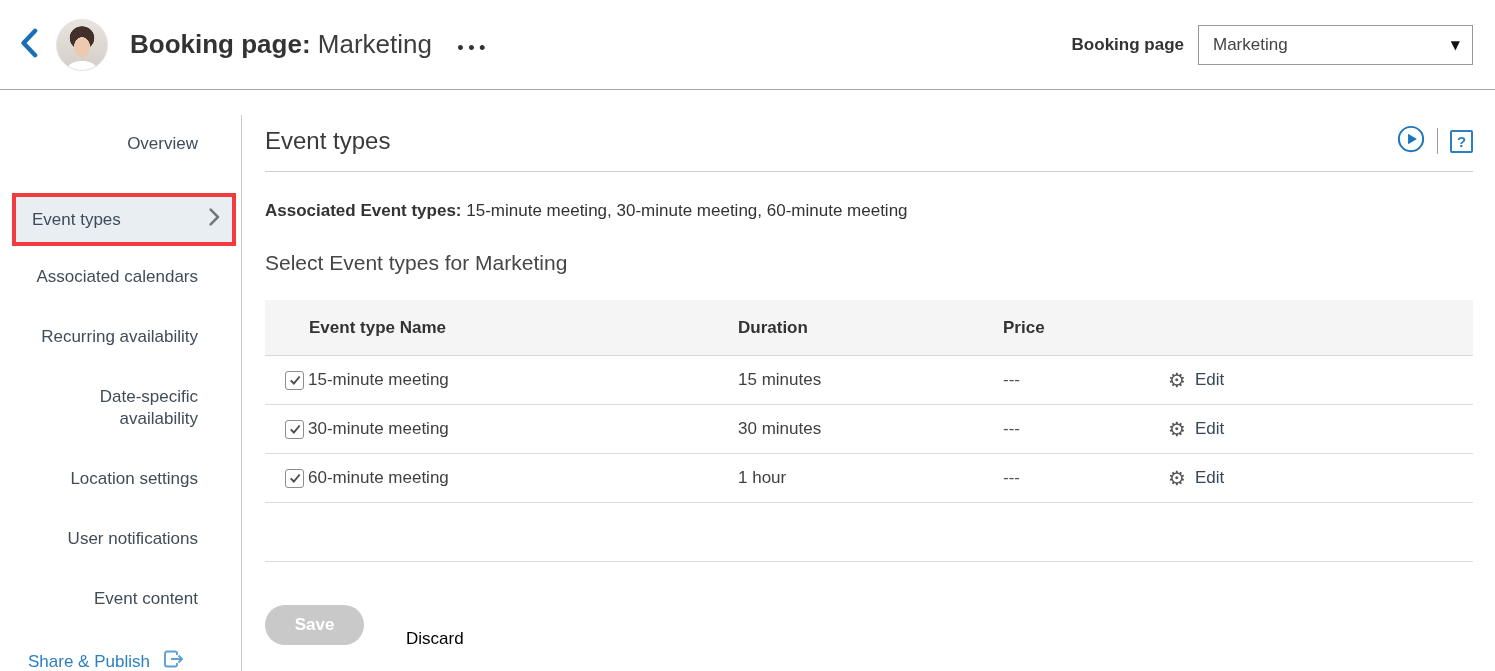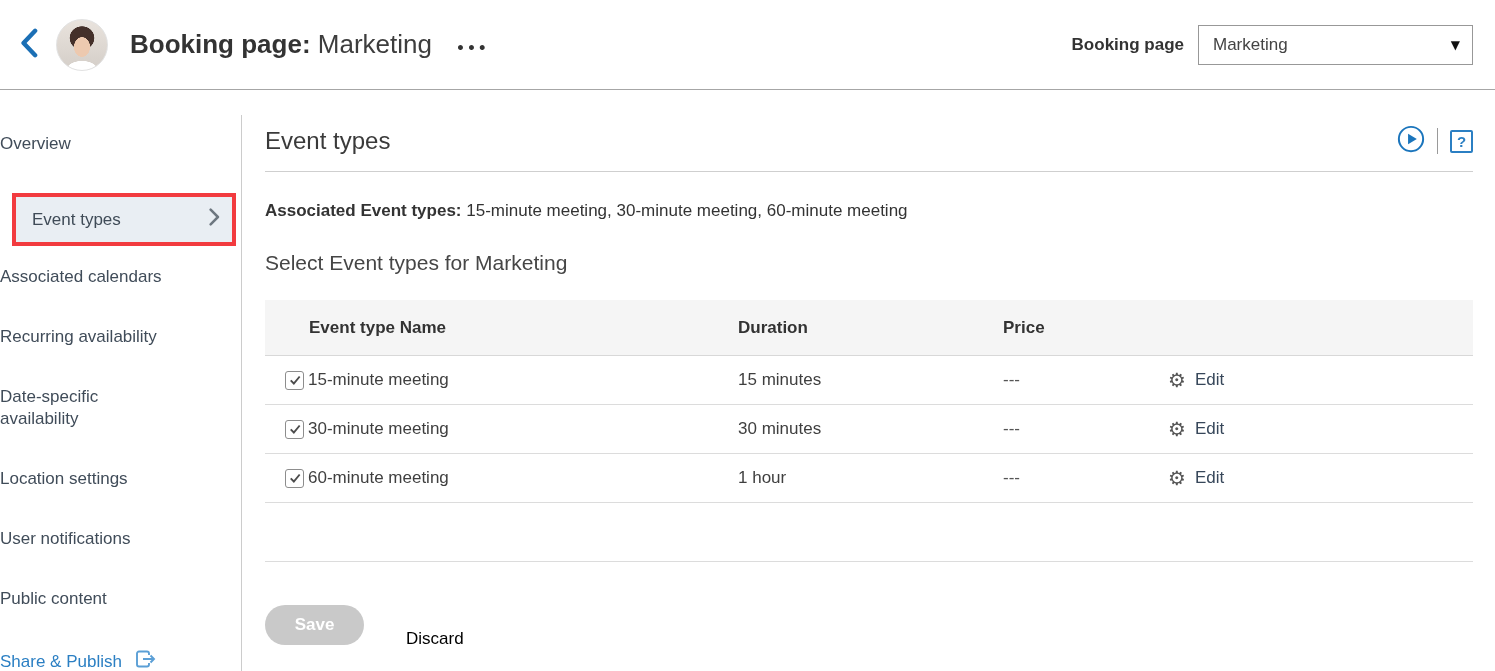--- a/index.html
+++ b/index.html
@@ -41,22 +41,22 @@
   .page-select .value { font-size: 17px; color: #444; }
   .page-select .arrow { font-size: 12px; color: #111; font-family: "DejaVu Sans", sans-serif; }
 
   
   .body-row { display: flex; height: 581px; position: relative; }
 
   
   .sidebar { width: 242px; flex: 0 0 242px; position: relative; padding-top: 43px; }
   .sidebar-divider { position: absolute; top: 25px; bottom: 0; right: 0; width: 1px; background: #ccc; }
   .nav-item {
-    margin-bottom: 38px; font-size: 17px; line-height: 22px;
-    color: #404c59; cursor: pointer; max-width: 198px;
+    padding-left: 28px; margin-bottom: 38px; font-size: 17px; line-height: 22px;
+    color: #404c59; cursor: pointer; max-width: 198px; text-align: right;
   }
   .nav-item .label { display: inline-block; max-width: 168px; }
   .nav-selected {
     margin: 1px 6px 20px 12px; border: 4px solid #f23b3f; background: #e9eef3;
     display: flex; align-items: center; justify-content: space-between;
     padding: 11px 12px 11px 16px; font-size: 17px; color: #3f4b57; cursor: pointer;
   }
   .nav-link { color: #2b7fc3; display: flex; align-items: center; gap: 10px; margin-bottom: 0; }
   .nav-link .label { max-width: none; }
 
@@ -167,21 +167,21 @@
       <div class="nav-item">
         <span class="label">Date-specific availability</span>
       </div>
       <div class="nav-item">
         <span class="label">Location settings</span>
       </div>
       <div class="nav-item">
         <span class="label">User notifications</span>
       </div>
       <div class="nav-item">
-        <span class="label">Public content</span>
+        <span class="label">Event content</span>
       </div>
       <div class="nav-item nav-link">
         <span class="label">Share &amp; Publish</span>
         <span>
           <svg width="26" height="22" viewBox="0 0 24 22">
               <path d="M16 7 V5.5 a2 2 0 0 0 -2 -2 H6 a2 2 0 0 0 -2 2 v11 a2 2 0 0 0 2 2 h8 a2 2 0 0 0 2 -2 V15" fill="none" stroke="#5b9fd6" stroke-width="1.9"></path>
               <path d="M10 11 h11 M17.5 7.5 l3.5 3.5 -3.5 3.5" fill="none" stroke="#5b9fd6" stroke-width="1.9"></path>
             </svg>
         </span>
       </div>

